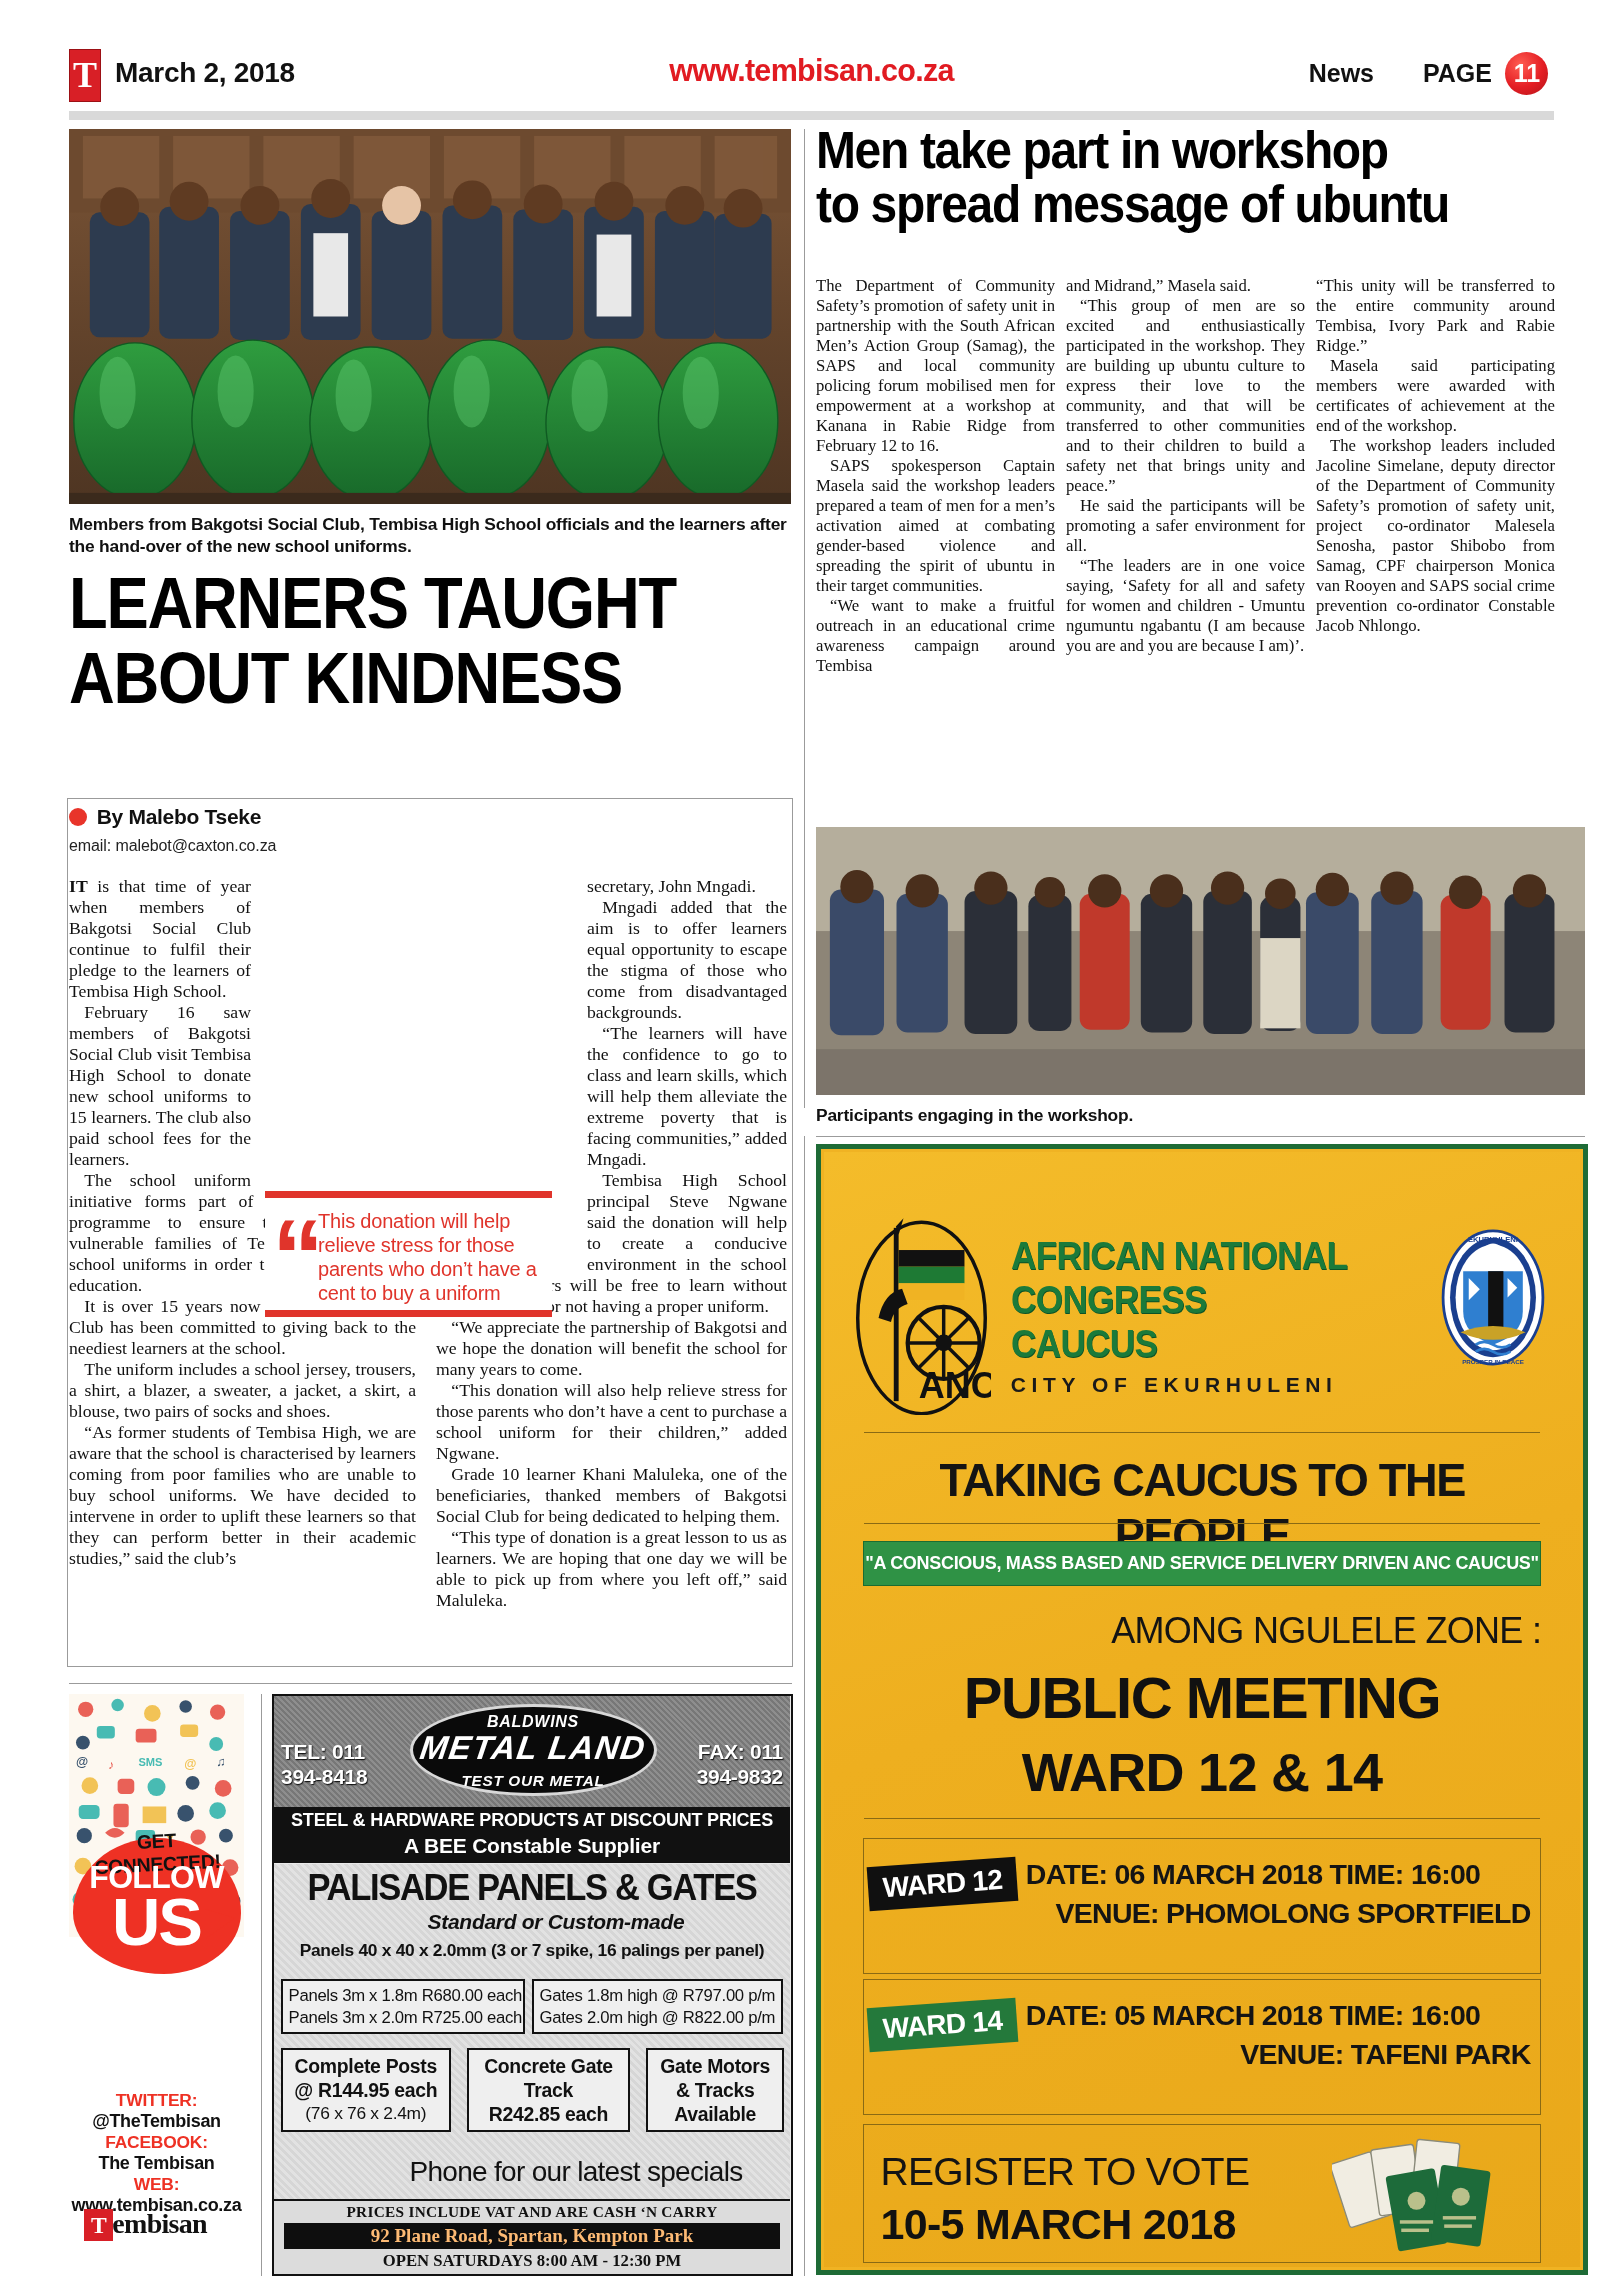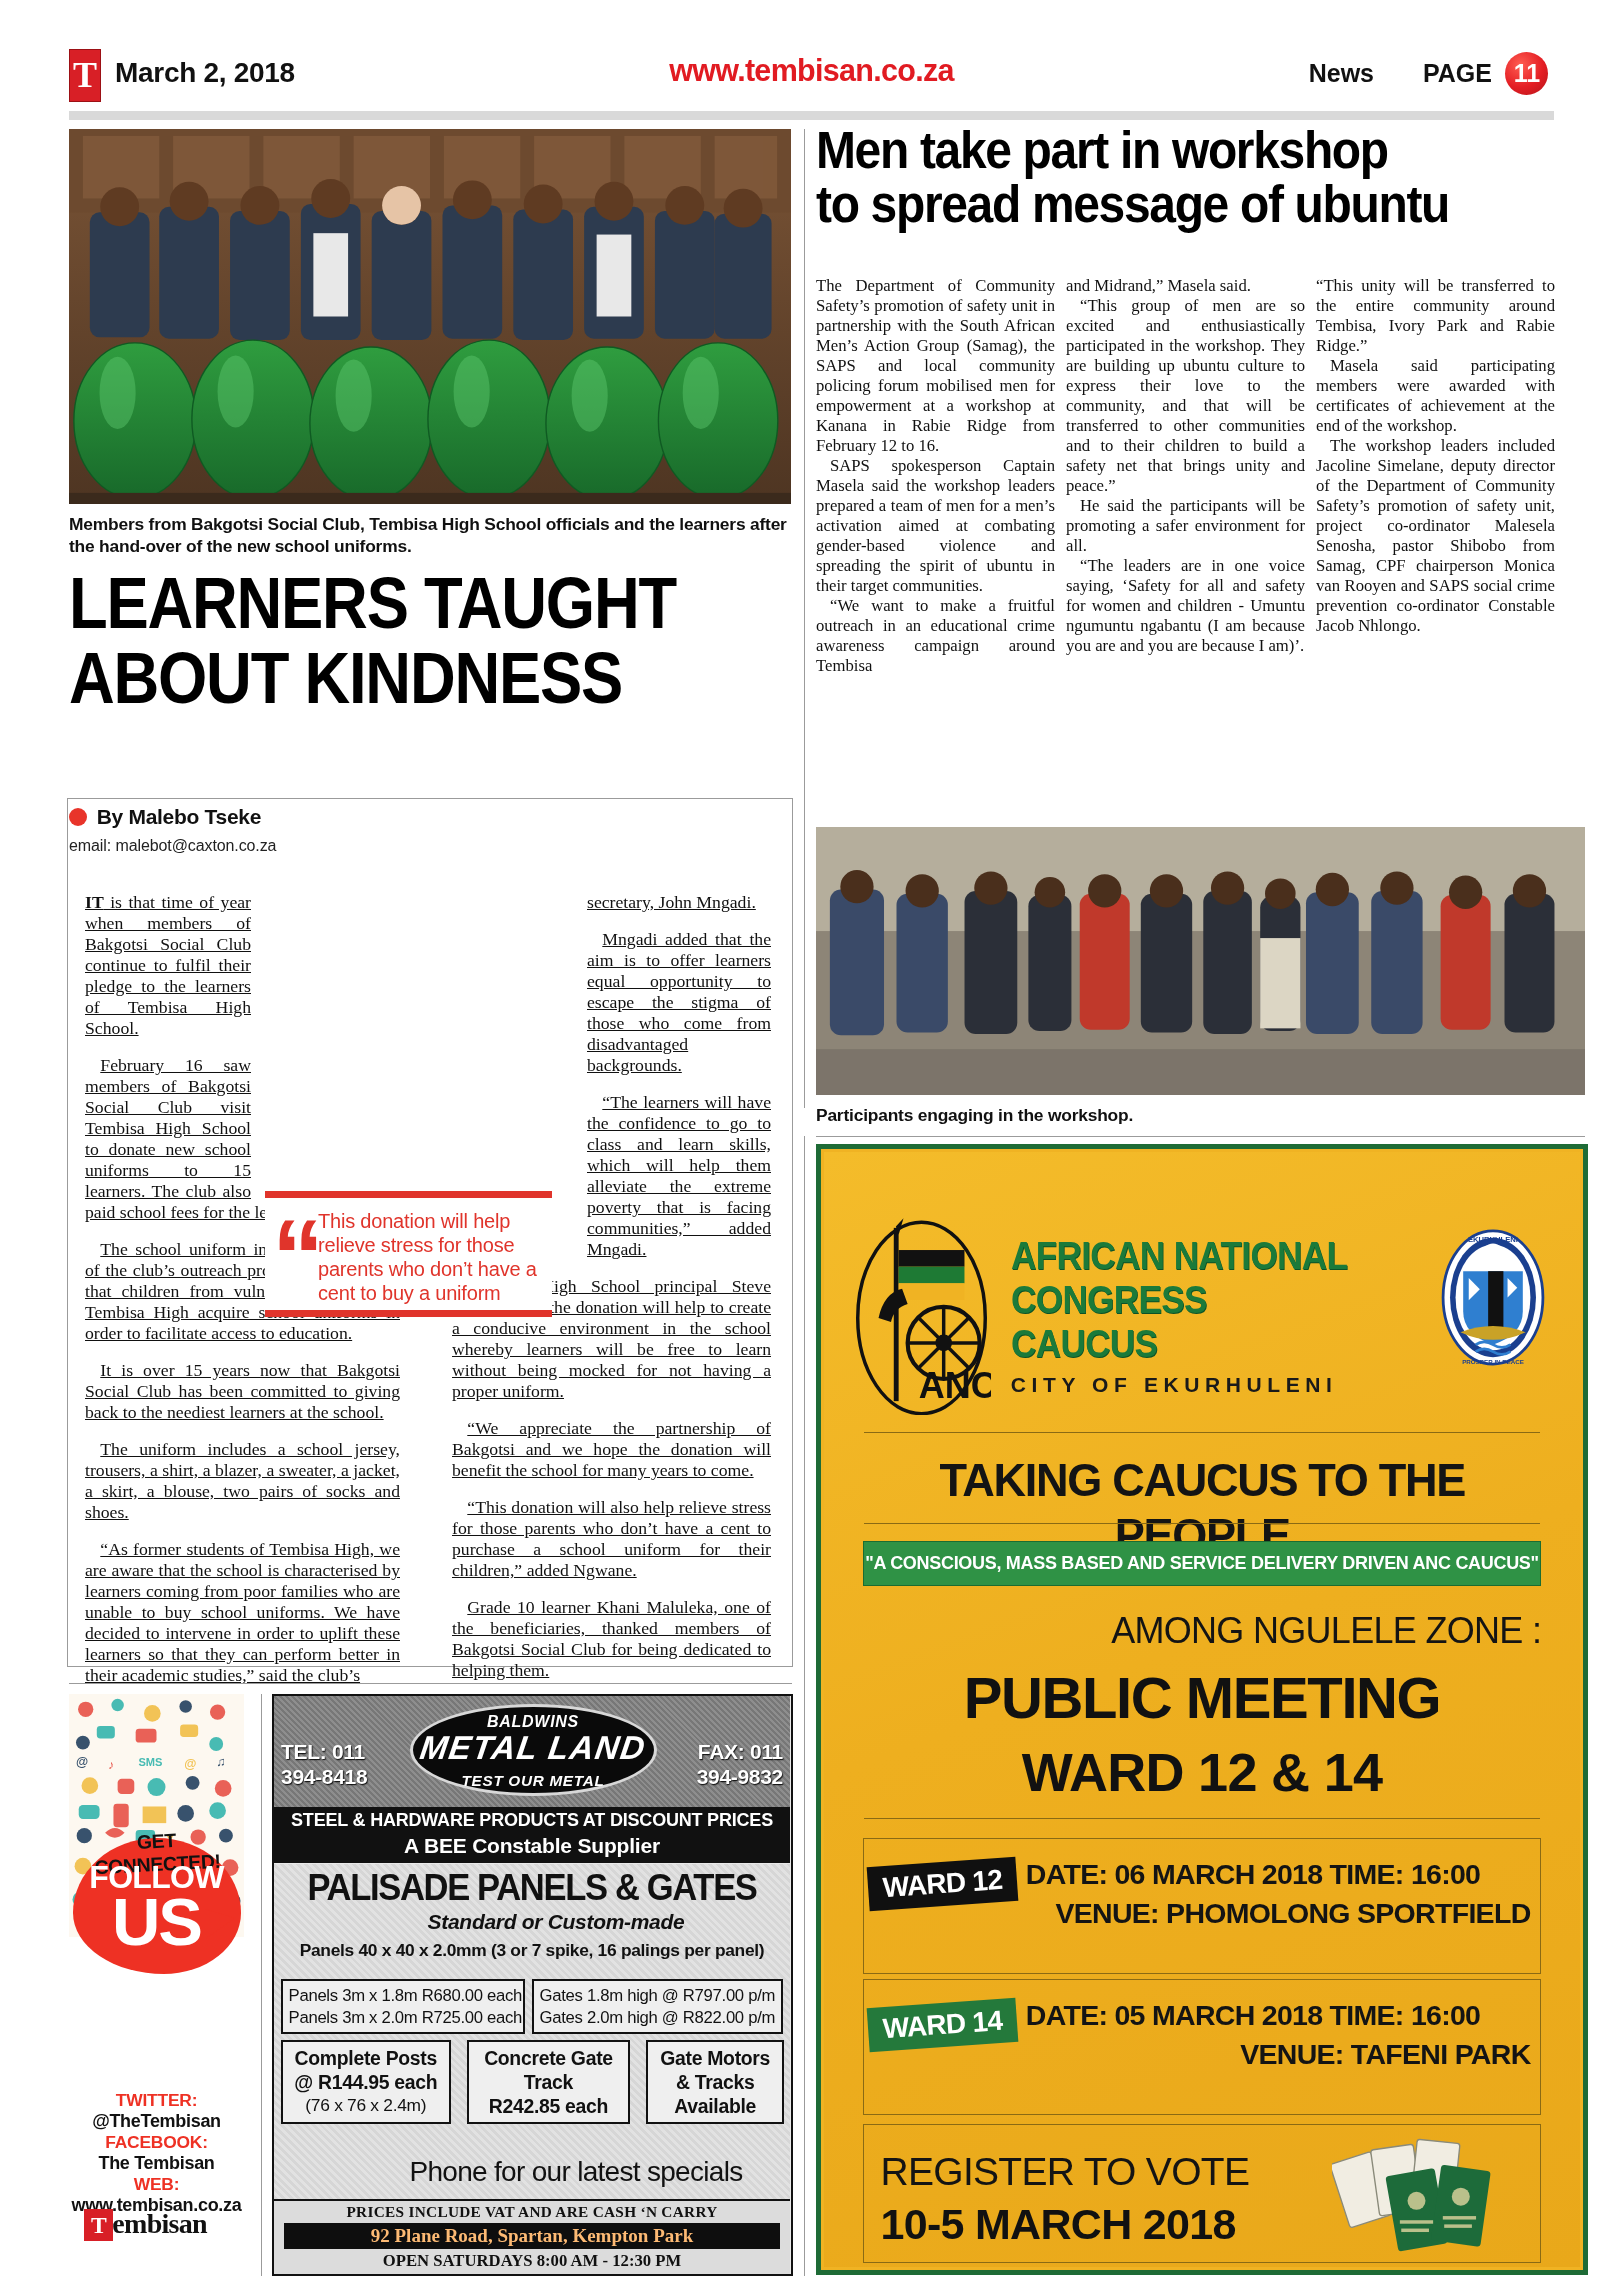--- a/index.html
+++ b/index.html
@@ -40,21 +40,21 @@
 
   .byline-wrap{position:absolute;left:69px;top:805px;width:361px;}
   .byline-dot{display:inline-block;width:18px;height:18px;border-radius:50%;background:#e8342a;
      vertical-align:-2.1px;margin-right:9.7px;}
   .byline-name{display:inline-block;font-size:21px;font-weight:bold;color:#111;letter-spacing:-0.3px;}
   .byline-email{position:absolute;left:69px;top:837px;width:361px;font-size:16px;color:#222;
      letter-spacing:-0.1px;}
 
   .bodycol{position:absolute;font-family:"Liberation Serif",serif;font-size:17.7px;
      line-height:21px;color:#111;text-align:justify;}
-  .bodycol p{margin:16px;text-indent:15.3px;text-decoration:underline;}
+  .bodycol p{margin:0;text-indent:15.3px;}
   .bodycol p.first{text-indent:0;}
   .bodycol p.first b{font-weight:bold;}
 
   .col1{left:69px;top:876px;width:347px;}
   .col2{left:436px;top:876px;width:351px;}
 
   
   .shape-r{float:right;clear:right;width:165px;height:0.7px;}
   .shape-l{float:left;clear:left;width:151px;height:0.7px;}
 
@@ -187,21 +187,21 @@
      background:repeating-linear-gradient(45deg,#e2e2e2 0 2.8px,#d6d6d6 2.8px 5.6px);}
   .ml-h1{text-align:center;font-size:36px;font-weight:bold;color:#111;letter-spacing:-1.4px;
      margin-top:2.8px;transform:scaleX(0.96);}
   .ml-h2{text-align:center;font-size:21px;font-weight:bold;font-style:italic;color:#111;
      letter-spacing:-0.3px;margin-top:1.4px;padding-left:48px;}
   .ml-h3{text-align:center;font-size:17.4px;font-weight:bold;color:#111;letter-spacing:-0.3px;
      margin-top:5.6px;}
   .ml-row{position:absolute;left:7px;top:115px;width:503px;display:flex;gap:7px;}
   .ml-cell{border:2.1px solid #111;background:#efefef;padding:4.2px 5.6px;box-sizing:border-box;}
   .ml-cell .line{font-size:16.7px;color:#111;line-height:21.5px;letter-spacing:-0.3px;white-space:nowrap;}
-  .ml-row2{position:absolute;left:7px;top:176px;width:503px;display:flex;gap:16px;}
+  .ml-row2{position:absolute;left:7px;top:184px;width:503px;display:flex;gap:16px;}
   .ml-box{border:2.1px solid #111;background:#efefef;box-sizing:border-box;text-align:center;
      padding:4.2px 2.8px;}
   .ml-box .t{font-size:19.4px;font-weight:bold;color:#111;line-height:24px;letter-spacing:-0.3px;}
   .ml-box .s{font-size:17.4px;color:#111;line-height:23.6px;letter-spacing:-0.3px;}
   .ml-phone{position:absolute;left:0;top:292px;width:516px;text-align:center;font-size:28px;
      color:#111;letter-spacing:-0.7px;padding-left:44px;}
   .ml-foot{position:absolute;left:0;top:335px;width:516px;height:74px;background:#dcdcdc;
      border-top:2.1px solid #111;}
   .ml-f1{text-align:center;font-size:15.3px;font-weight:bold;color:#111;line-height:21px;
      font-family:"Liberation Serif",serif;letter-spacing:0.3px;}

